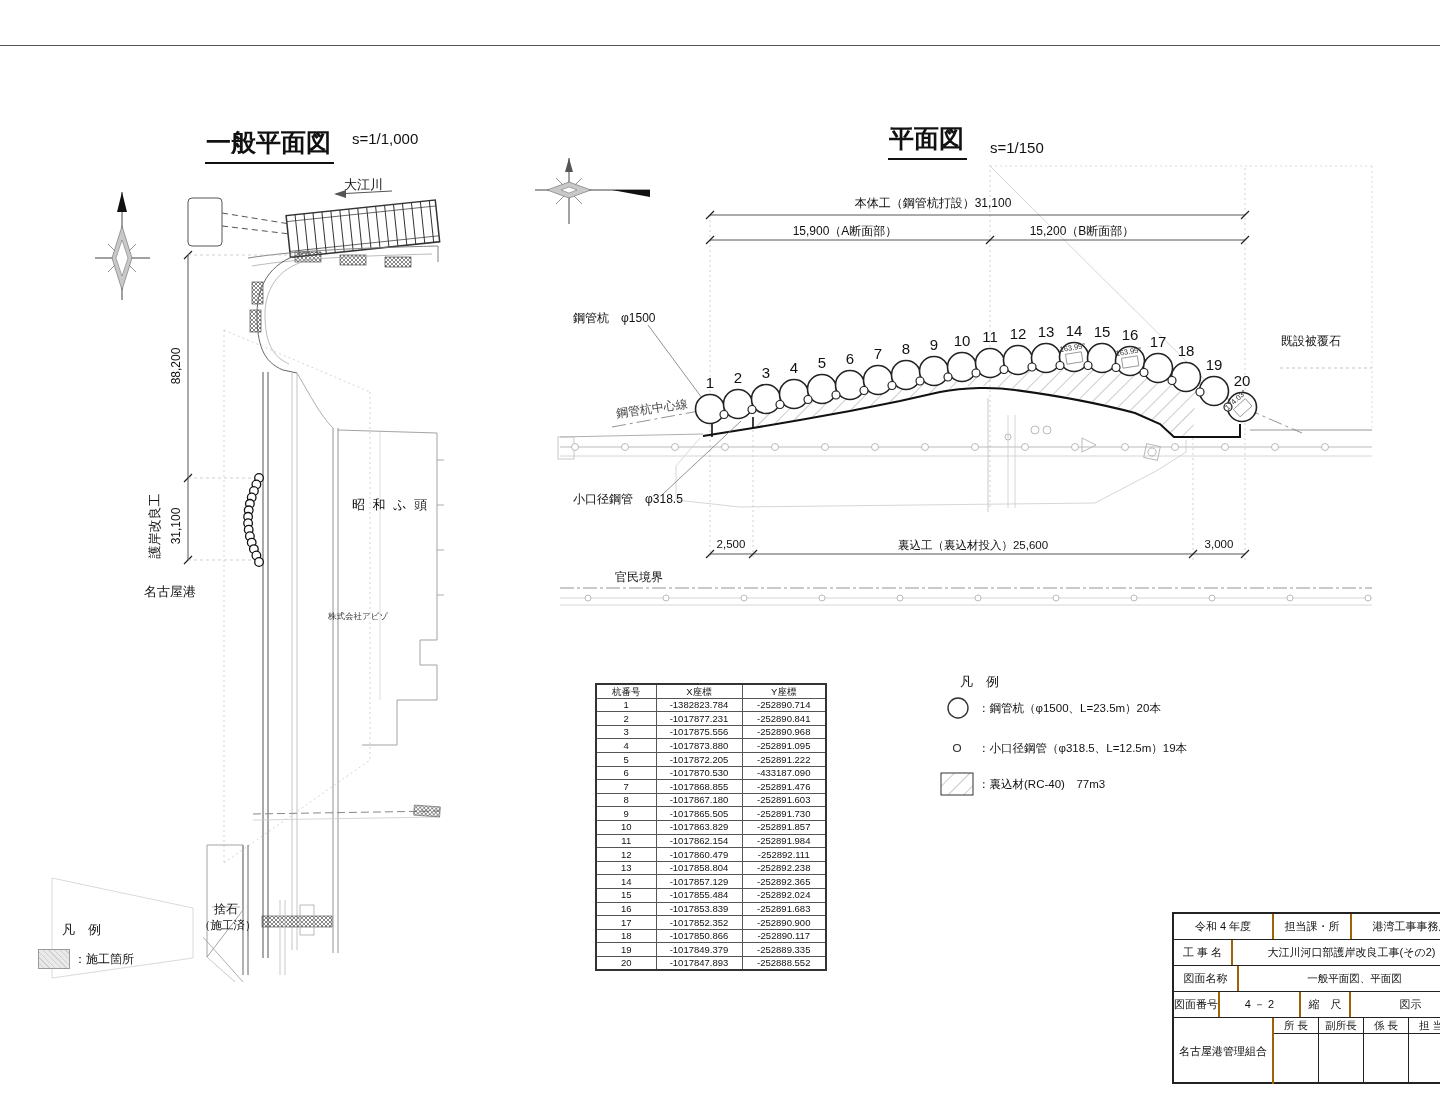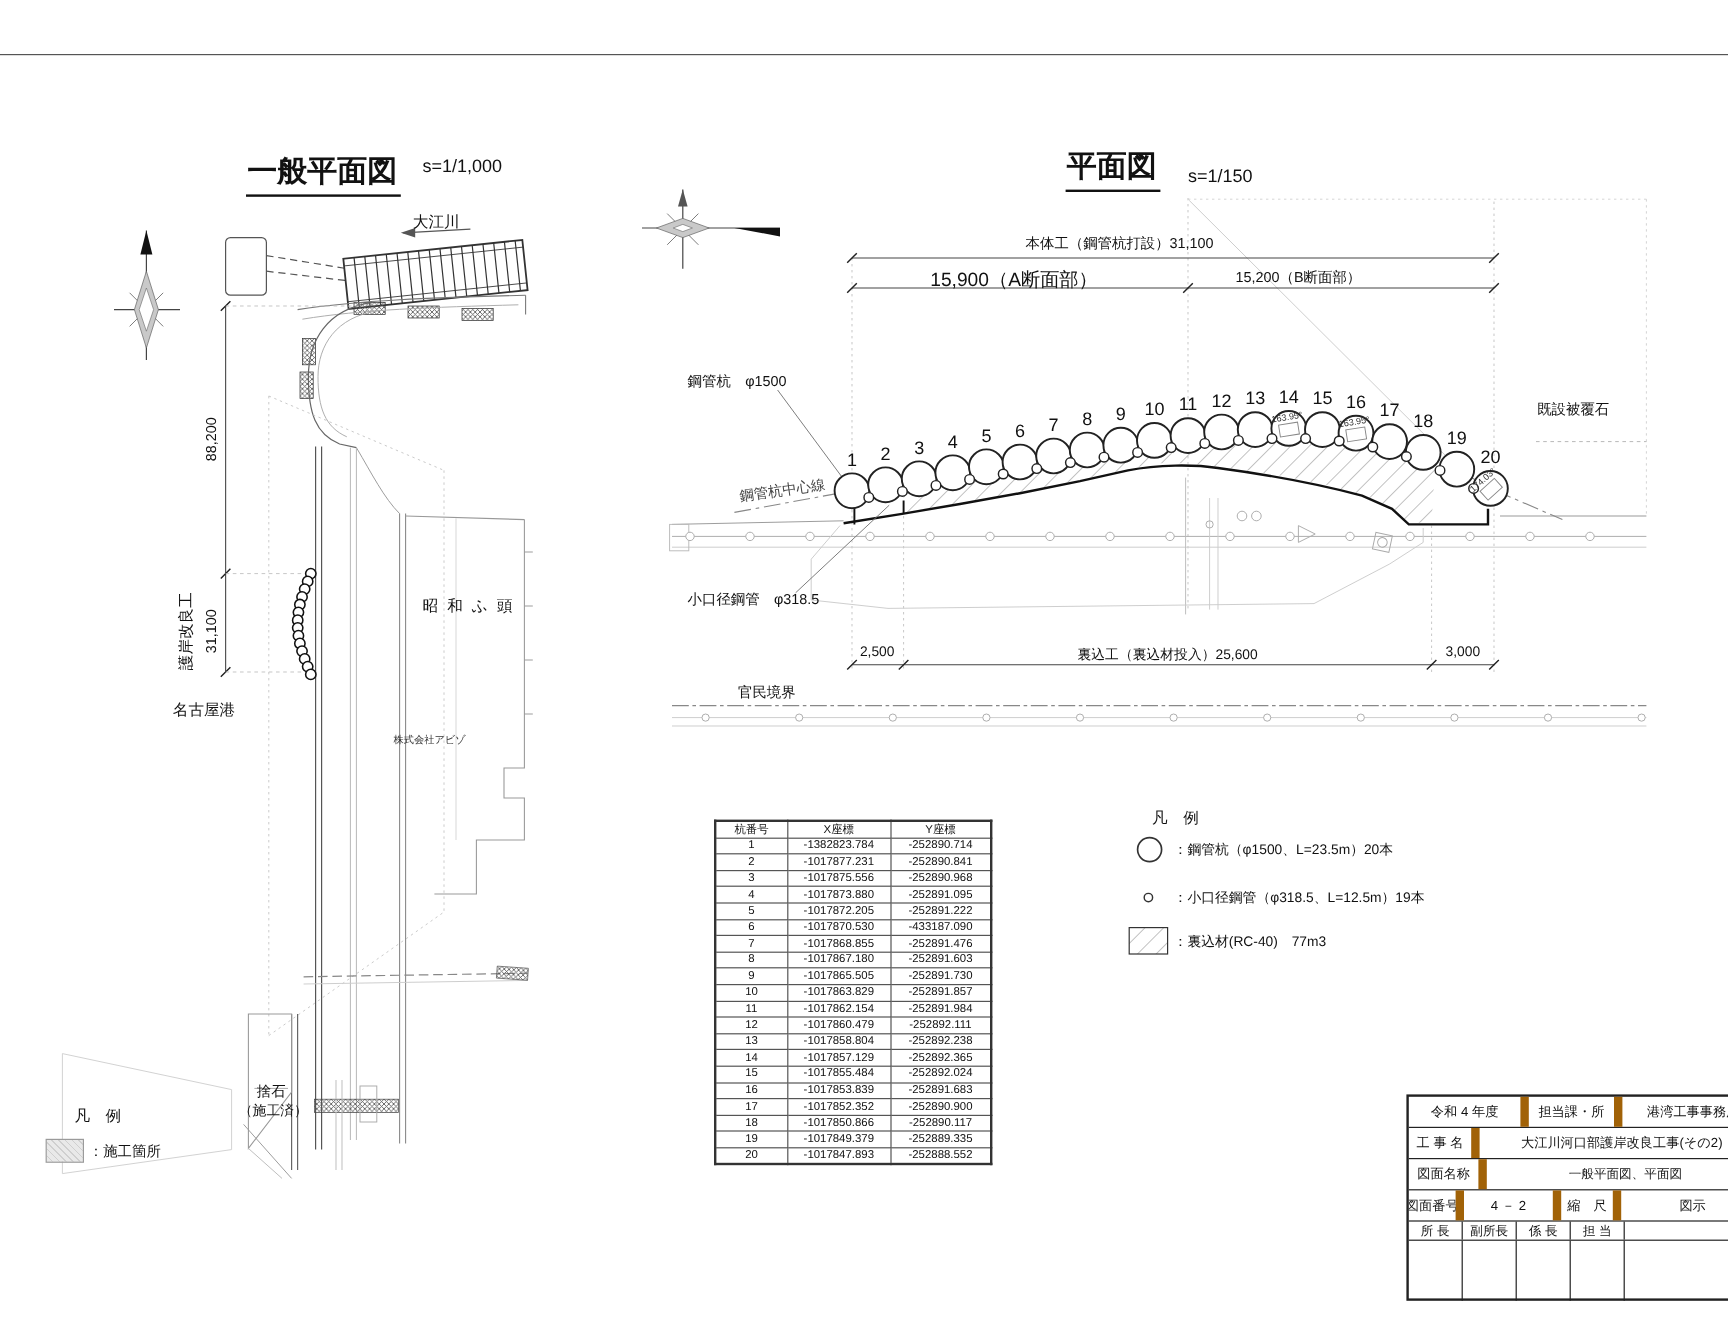--- a/index.html
+++ b/index.html
@@ -15,21 +15,21 @@
             background:repeating-linear-gradient(45deg,#e9e9e9 0 3px,#cfcfcf 3px 4px)}
   
   .ctable{position:absolute;left:595px;top:683px;border-collapse:collapse;border:2px solid #333;
           font-size:9.5px;line-height:1;table-layout:fixed;background:#fff}
   .ctable th,.ctable td{border:1px solid #555;text-align:center;padding:0 2px;height:12.6px;
           font-weight:normal;overflow:hidden}
   
   .tblock{position:absolute;left:1172px;top:912px;width:300px;height:172px;border:2px solid #222;
           box-sizing:border-box;font-size:11px;background:#fff}
   .tb-row{display:flex;border-bottom:1px solid #222;box-sizing:border-box}
-  .tb-cell{display:flex;align-items:center;justify-content:center;border-right:7px solid #a16207;
+  .tb-cell{display:flex;align-items:center;justify-content:center;border-right:2px solid #a16207;
            box-sizing:border-box;overflow:hidden;white-space:nowrap}
   .tb-cell.last{border-right:none}
   .sign-head{display:flex;border-bottom:1px solid #222;box-sizing:border-box}
   .sign-body{display:flex;flex:1}
   .sign-col{width:45px;border-right:1px solid #222;box-sizing:border-box;display:flex;
             align-items:center;justify-content:center;font-size:10.5px}
 </style>
 </head>
 <body>
 
@@ -322,21 +322,21 @@
   <div class="lbl" style="left:328px;top:611px;font-size:8.5px;color:#333">株式会社アビゾ</div>
   <div class="lbl" style="left:214px;top:901px;font-size:12px">捨石</div>
   <div class="lbl" style="left:199px;top:918px;font-size:11.5px">（施工済）</div>
   <div class="lbl" style="left:62px;top:921px;font-size:13px">凡　例</div>
   <div class="hatchbox" style="left:38px;top:949px;width:30px;height:18px"></div>
   <div class="lbl" style="left:74px;top:951px;font-size:12px">：施工箇所</div>
 
   <div class="lbl utitle" style="left:888px;top:122px;font-size:25px">平面図</div>
   <div class="lbl" style="left:990px;top:139px;font-size:15px">s=1/150</div>
   <div class="lbl clbl" style="left:933px;top:195px;font-size:12px">本体工（鋼管杭打設）31,100</div>
-  <div class="lbl clbl" style="left:845px;top:223px;font-size:16px">15,900（A断面部）</div>
+  <div class="lbl clbl" style="left:845px;top:223px;font-size:12px">15,900（A断面部）</div>
   <div class="lbl clbl" style="left:1082px;top:223px;font-size:12px">15,200（B断面部）</div>
   <div class="lbl" style="left:573px;top:310px;font-size:12px">鋼管杭　φ1500</div>
   <div class="lbl rlbl" style="left:652px;top:409px;font-size:12px;color:#444">鋼管杭中心線</div>
   <div class="lbl" style="left:573px;top:491px;font-size:12px">小口径鋼管　φ318.5</div>
   <div class="lbl" style="left:1281px;top:333px;font-size:12px">既設被覆石</div>
   <div class="lbl clbl" style="left:731px;top:538px;font-size:11.5px">2,500</div>
   <div class="lbl clbl" style="left:973px;top:538px;font-size:11.5px">裏込工（裏込材投入）25,600</div>
   <div class="lbl clbl" style="left:1219px;top:538px;font-size:11.5px">3,000</div>
   <div class="lbl" style="left:615px;top:569px;font-size:12px">官民境界</div>
 
@@ -476,20 +476,21 @@
       <div class="tb-cell" style="width:65px">図面名称</div>
       <div class="tb-cell last" style="flex:1;font-size:10.5px">一般平面図、平面図</div>
     </div>
     <div class="tb-row" style="height:26px">
       <div class="tb-cell" style="width:46px">図面番号</div>
       <div class="tb-cell" style="width:81px">4 － 2</div>
       <div class="tb-cell" style="width:50px">縮　尺</div>
       <div class="tb-cell last" style="flex:1">図示</div>
     </div>
     <div class="tb-row" style="height:66px;border-bottom:none">
+      <div class="tb-cell" style="width:100px">名古屋港管理組合</div>
       <div style="flex:1;display:flex;flex-direction:column">
         <div class="sign-head" id="sign-head" style="height:16px">
             <div class="sign-col">所 長</div>
             <div class="sign-col">副所長</div>
             <div class="sign-col">係 長</div>
             <div class="sign-col">担 当</div>
           </div>
         <div class="sign-body" id="sign-body">
             <div class="sign-col"></div>
             <div class="sign-col"></div>

